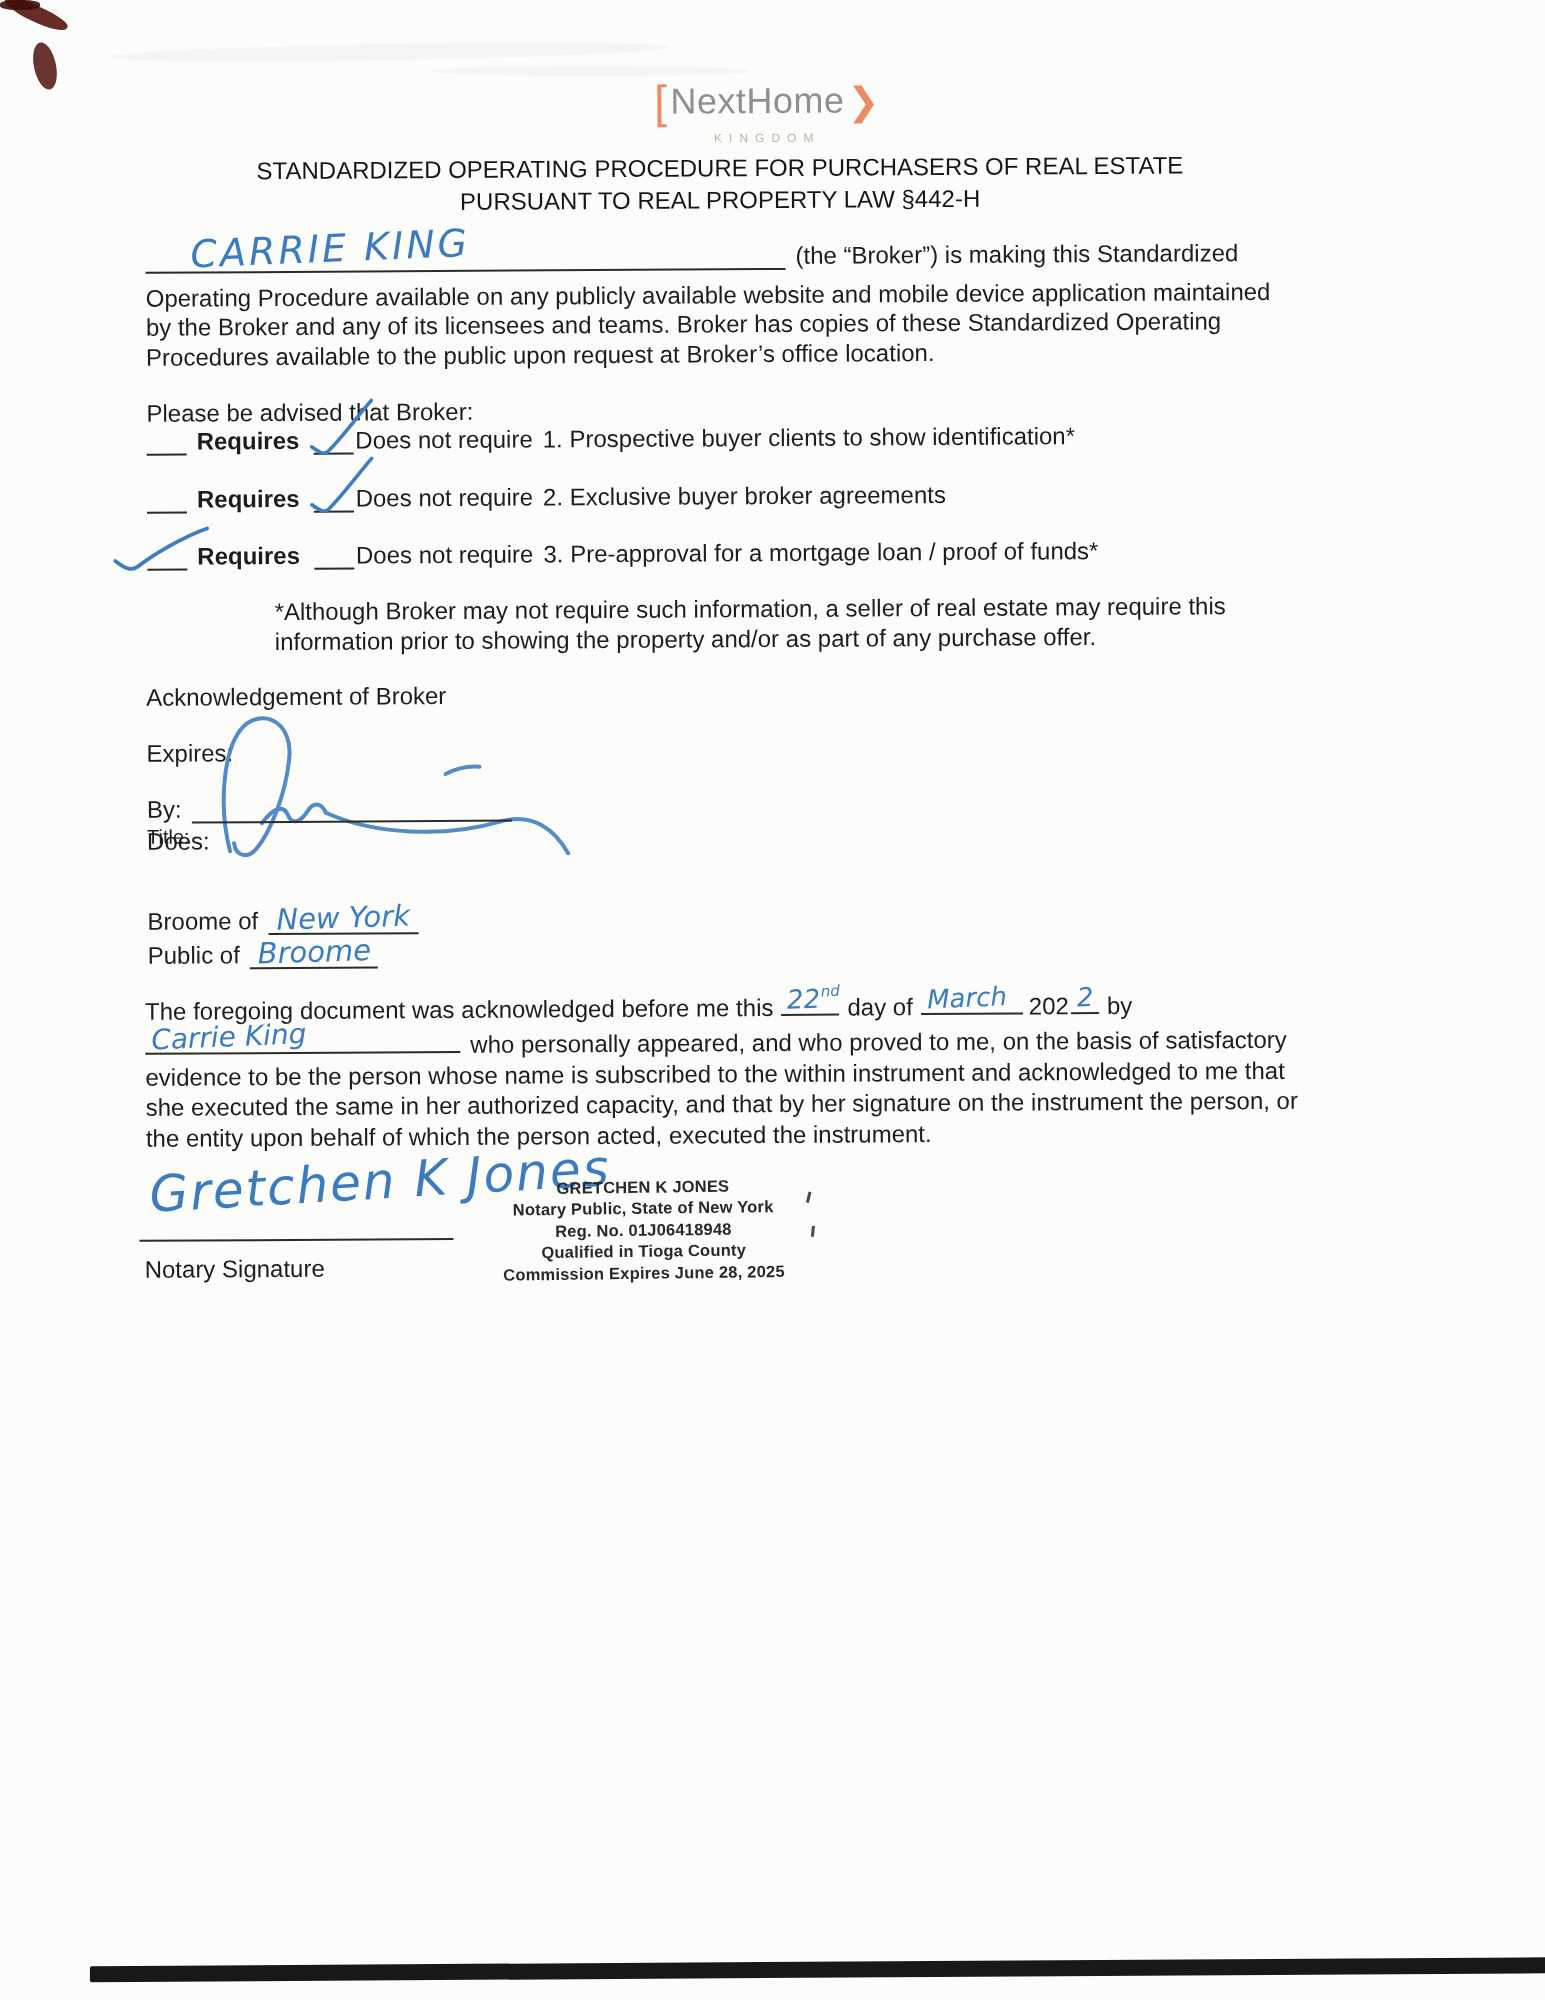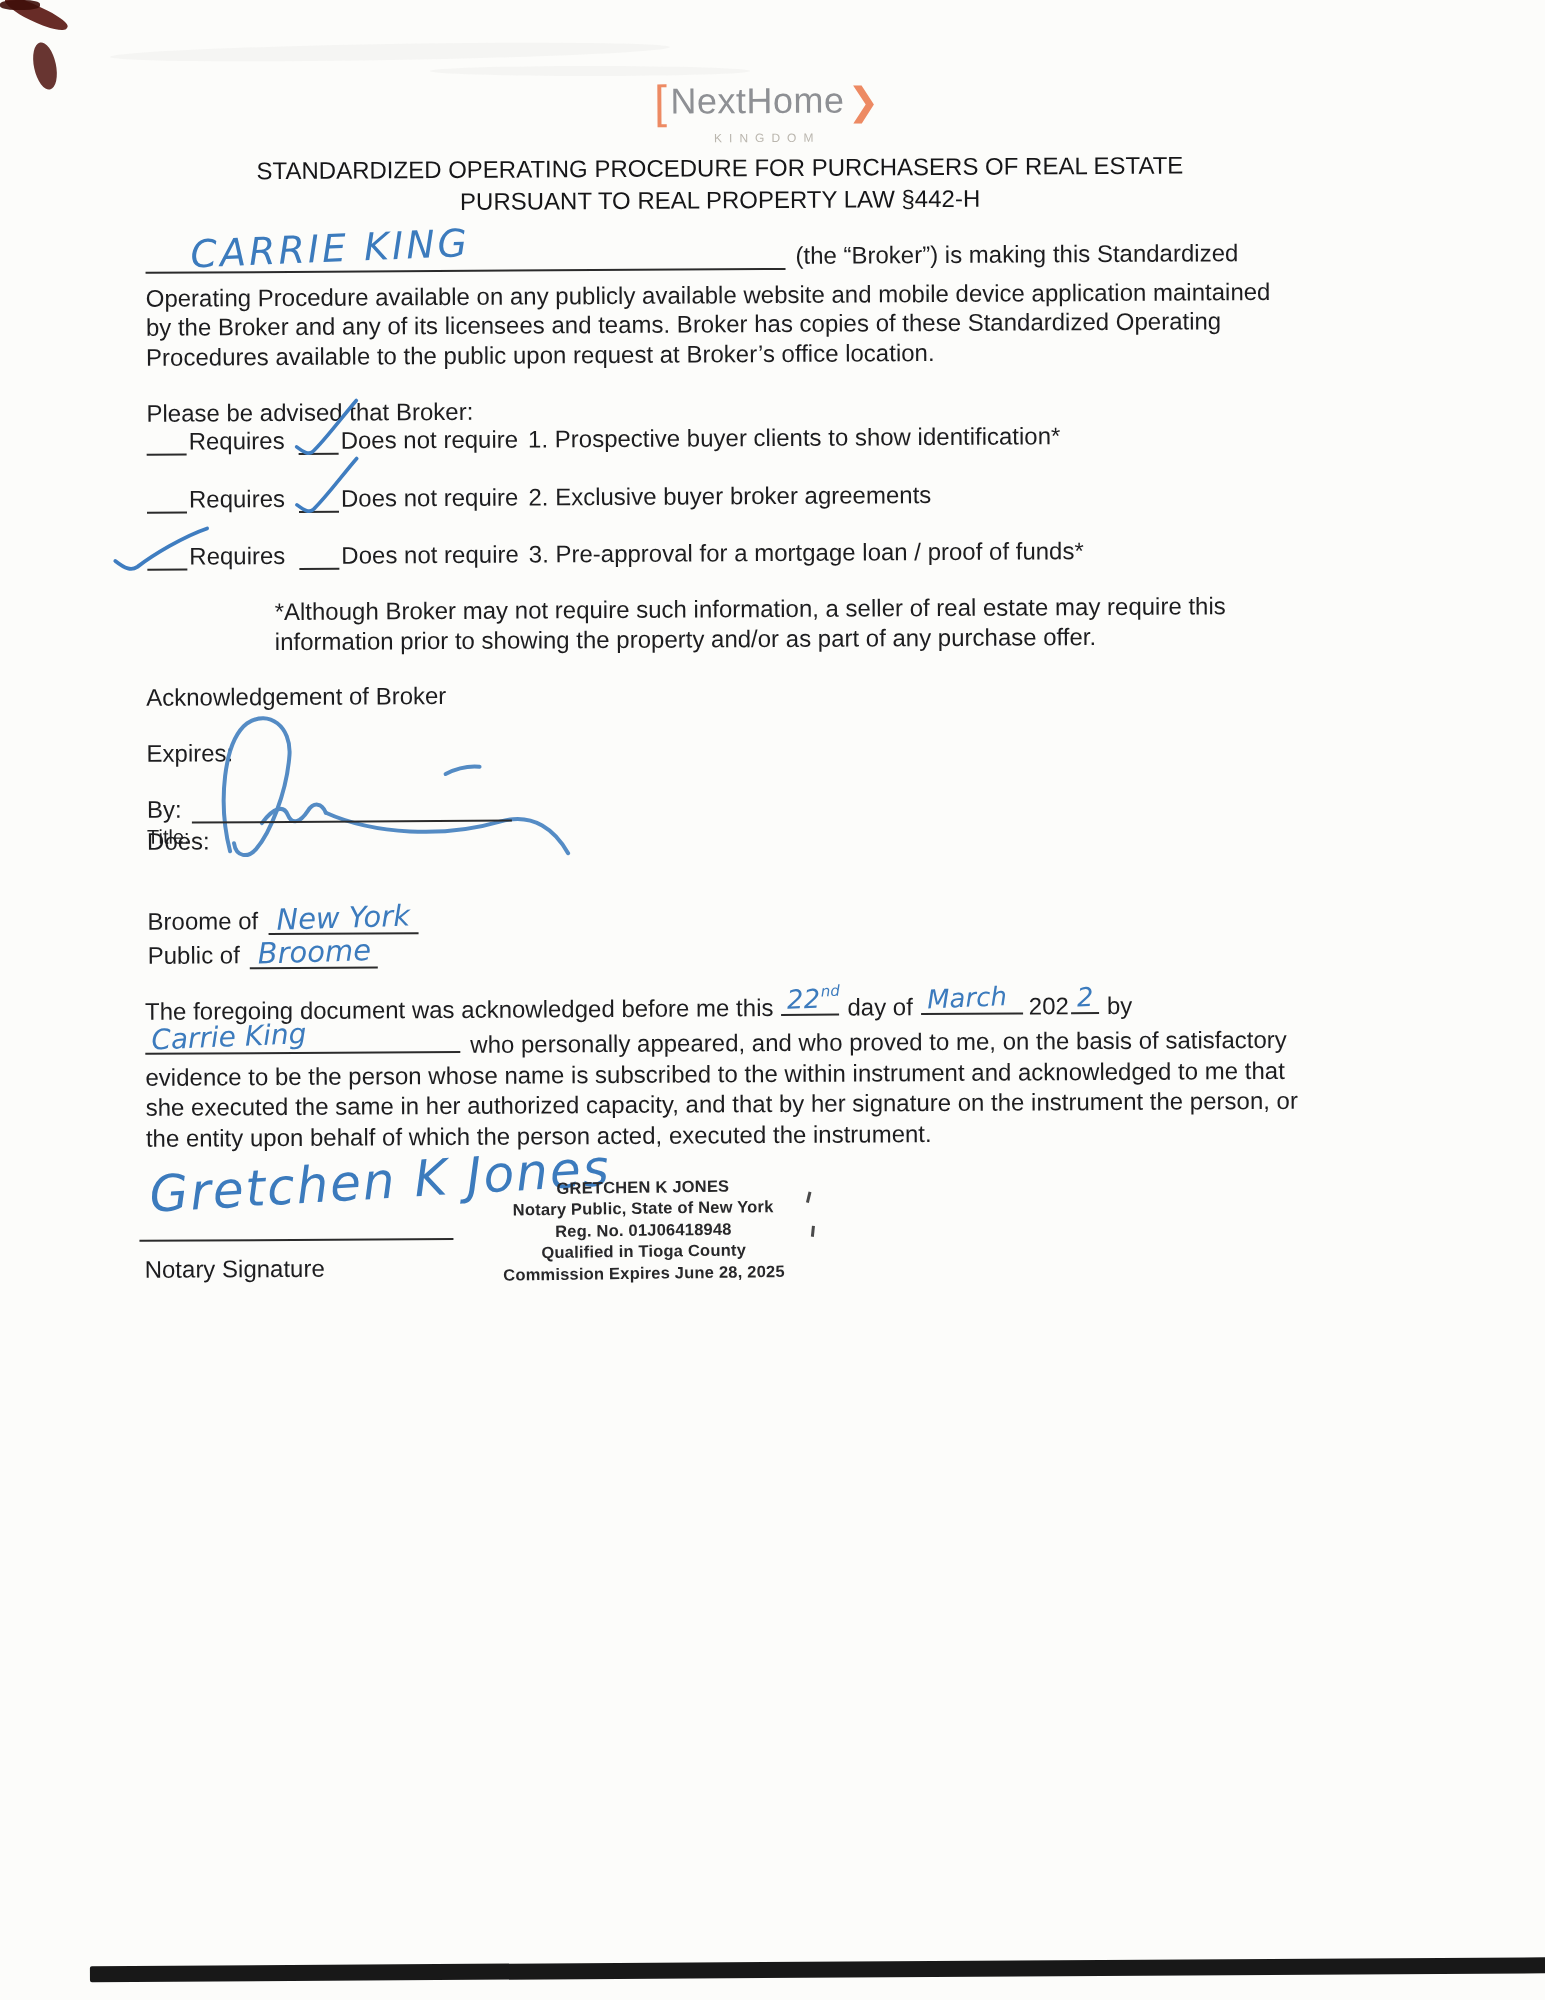--- a/index.html
+++ b/index.html
@@ -35,21 +35,21 @@
   .intro-line .blank{width:640px;height:46px;border-bottom:2px solid #2b2b2b;position:relative;flex:none;}
   .hw-name{position:absolute;left:45px;bottom:0;font-size:38px;letter-spacing:3px;transform:rotate(-2deg);white-space:nowrap;}
   .intro-line .after{margin-left:10px;font-size:24px;}
 
   .intro-body{position:absolute;left:150px;top:280px;width:1150px;font-size:24px;line-height:1.22;}
   .advisory{position:absolute;left:150px;top:396px;font-size:24px;}
 
   
   .opt{position:absolute;left:150px;font-size:24px;display:flex;align-items:flex-end;}
   .opt .blank{width:40px;height:26px;border-bottom:2px solid #2b2b2b;position:relative;flex:none;}
-  .opt .lbl-req{margin:0 14px 0 2px;}
+  .opt .lbl-req{margin:0 14px 0 10px;font-weight:bold;}
   .opt .lbl-not{margin:0 0 0 2px;}
   .opt .itm{margin-left:10px;}
   .check-sm{position:absolute;left:-4px;bottom:-4px;width:64px;height:58px;overflow:visible;}
   .check-lg{position:absolute;left:-34px;bottom:-4px;width:96px;height:46px;overflow:visible;}
 
   .footnote{position:absolute;left:277px;top:594px;width:1075px;font-size:24px;line-height:1.27;}
   .ack-heading{position:absolute;left:148px;top:680px;font-size:24px;}
   .broker-label{position:absolute;left:148px;top:736px;font-size:24px;}
   .by-line{position:absolute;left:148px;top:790px;font-size:24px;display:flex;align-items:flex-end;}
   .by-line .blank{width:320px;height:28px;border-bottom:2px solid #2b2b2b;margin-left:10px;flex:none;}

